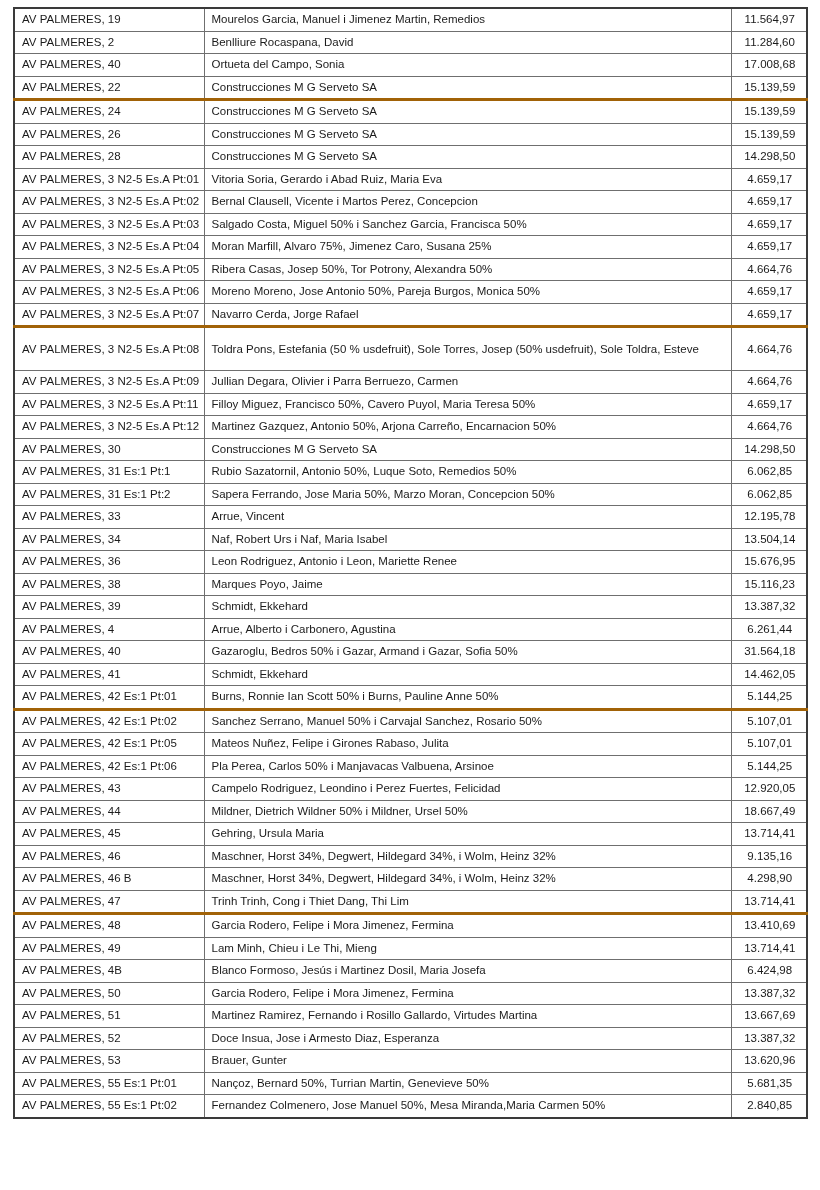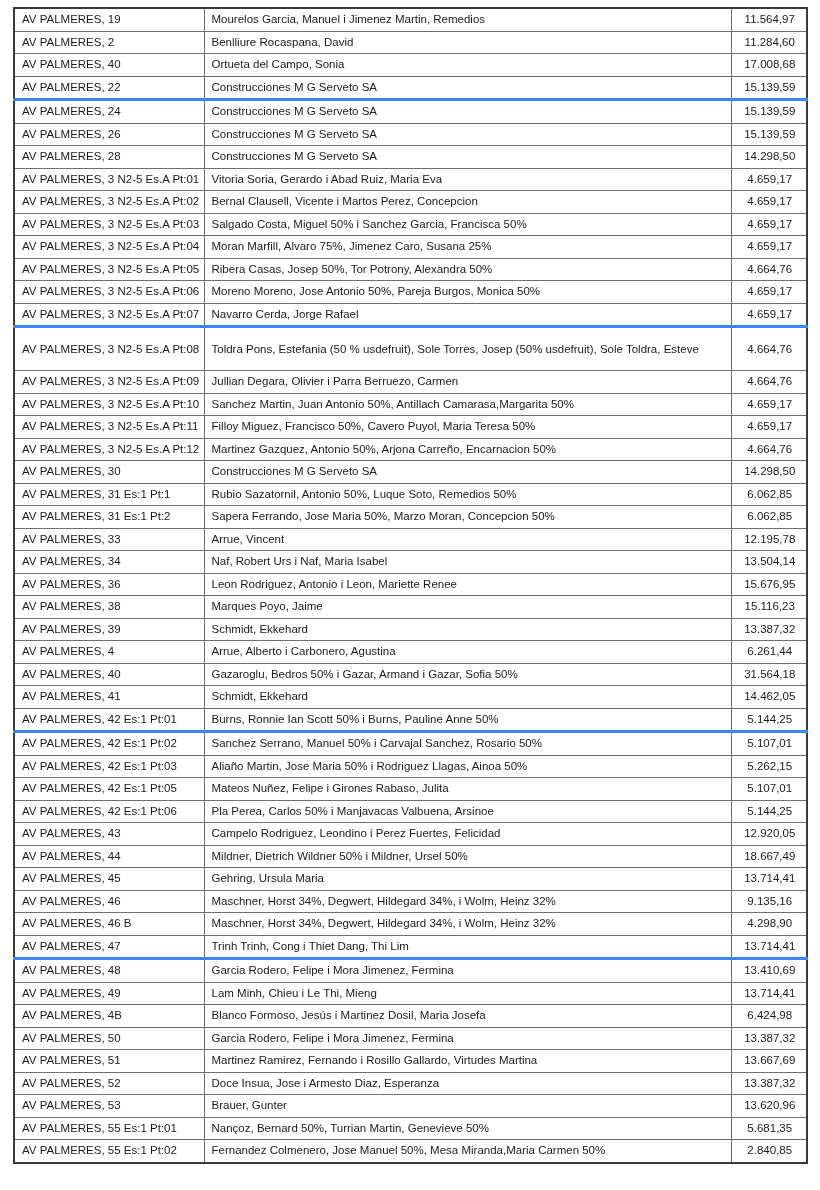--- a/index.html
+++ b/index.html
@@ -40,21 +40,21 @@
     vertical-align: middle;
     background: #ffffff;
   }
   td.amount {
     text-align: center;
     padding-right: 5px;
     font-variant-numeric: tabular-nums;
     margin-left: 19px;
   }
   tr.section-start td {
-    border-top: 3px solid #3b82f6;
+    border-top: 3px solid #a16207;
   }
   tr.tall td {
     height: 40px;
   }
   tr.tall td.owners-cell {
     white-space: normal;
     line-height: 14px;
   }
 </style>
 </head>
@@ -142,25 +142,20 @@
     <td class="address-cell">AV PALMERES, 3 N2-5 Es.A Pt:08</td>
     <td class="owners-cell">Toldra Pons, Estefania (50 % usdefruit), Sole Torres, Josep (50% usdefruit), Sole Toldra, Esteve</td>
     <td class="amount amount-cell">4.664,76</td>
   </tr>
         <tr>
     <td class="address-cell">AV PALMERES, 3 N2-5 Es.A Pt:09</td>
     <td class="owners-cell">Jullian Degara, Olivier i Parra Berruezo, Carmen</td>
     <td class="amount amount-cell">4.664,76</td>
   </tr>
         <tr>
-    <td class="address-cell">AV PALMERES, 3 N2-5 Es.A Pt:10</td>
-    <td class="owners-cell">Sanchez Martin, Juan Antonio 50%, Antillach Camarasa,Margarita 50%</td>
-    <td class="amount amount-cell">4.659,17</td>
-  </tr>
-        <tr>
     <td class="address-cell">AV PALMERES, 3 N2-5 Es.A Pt:11</td>
     <td class="owners-cell">Filloy Miguez, Francisco 50%, Cavero Puyol, Maria Teresa 50%</td>
     <td class="amount amount-cell">4.659,17</td>
   </tr>
         <tr>
     <td class="address-cell">AV PALMERES, 3 N2-5 Es.A Pt:12</td>
     <td class="owners-cell">Martinez Gazquez, Antonio 50%, Arjona Carreño, Encarnacion 50%</td>
     <td class="amount amount-cell">4.664,76</td>
   </tr>
         <tr>
@@ -220,25 +215,20 @@
   </tr>
         <tr>
     <td class="address-cell">AV PALMERES, 42 Es:1 Pt:01</td>
     <td class="owners-cell">Burns, Ronnie Ian Scott 50% i Burns, Pauline Anne 50%</td>
     <td class="amount amount-cell">5.144,25</td>
   </tr>
         <tr class="section-start">
     <td class="address-cell">AV PALMERES, 42 Es:1 Pt:02</td>
     <td class="owners-cell">Sanchez Serrano, Manuel 50% i Carvajal Sanchez, Rosario 50%</td>
     <td class="amount amount-cell">5.107,01</td>
-  </tr>
-        <tr>
-    <td class="address-cell">AV PALMERES, 42 Es:1 Pt:03</td>
-    <td class="owners-cell">Aliaño Martin, Jose Maria 50% i Rodriguez Llagas, Ainoa 50%</td>
-    <td class="amount amount-cell">5.262,15</td>
   </tr>
         <tr>
     <td class="address-cell">AV PALMERES, 42 Es:1 Pt:05</td>
     <td class="owners-cell">Mateos Nuñez, Felipe i Girones Rabaso, Julita</td>
     <td class="amount amount-cell">5.107,01</td>
   </tr>
         <tr>
     <td class="address-cell">AV PALMERES, 42 Es:1 Pt:06</td>
     <td class="owners-cell">Pla Perea, Carlos 50% i Manjavacas Valbuena, Arsinoe</td>
     <td class="amount amount-cell">5.144,25</td>

